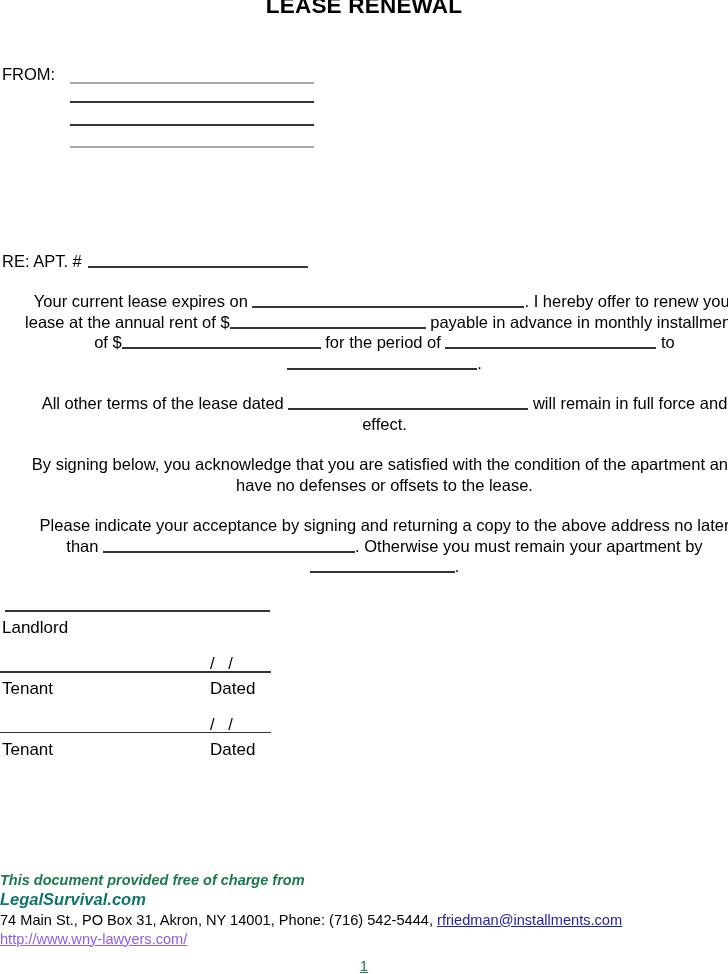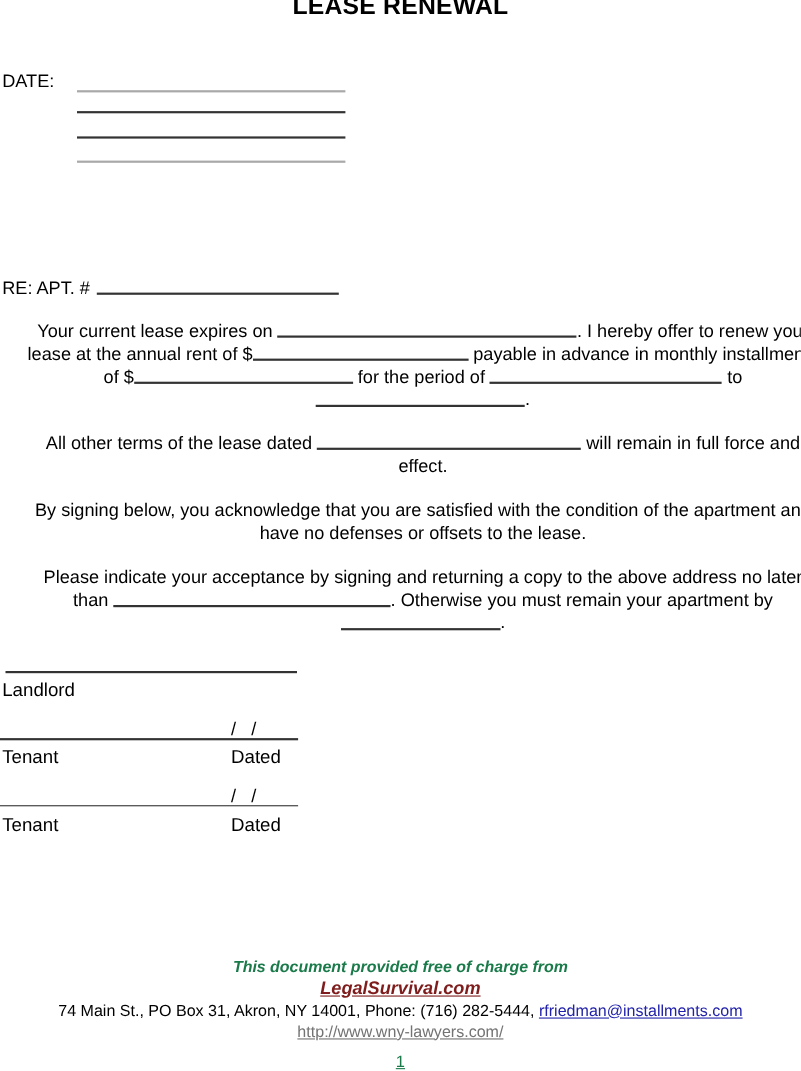--- a/index.html
+++ b/index.html
@@ -97,50 +97,48 @@
     font-size: 16.5px;
     line-height: 1;
     white-space: pre;
   }
 
   
   .footer {
     position: absolute;
     left: 0;
     width: 728px;
-    text-align: center;
   }
   .footer-tagline {
     font-size: 14.5px;
     font-weight: bold;
     font-style: italic;
     color: #1a7a4a;
     line-height: 1.25;
   }
   .footer-brand {
     font-size: 16.5px;
     font-weight: bold;
     font-style: italic;
-    color: #7f1d1d;
-    text-decoration: underline;
+    color: #0f766e;
     line-height: 1.3;
   }
   .footer-address {
     font-size: 14.6px;
     color: #000000;
     line-height: 1.3;
     white-space: nowrap;
   }
   .footer-link {
     color: #2222aa;
     text-decoration: underline;
   }
   .footer-url {
     font-size: 14.6px;
-    color: #737373;
+    color: #8b5cf6;
     text-decoration: underline;
     line-height: 1.3;
     margin-top: 37px;
   }
   .page-number {
     position: absolute;
     left: 0;
     width: 728px;
     text-align: center;
     font-size: 15px;
@@ -149,21 +147,21 @@
   }
 </style>
 </head>
 <body>
 
 <div class="page">
 
   <div class="doc-title">LEASE RENEWAL</div>
 
   <div class="field-row" style="top:66px;">
-    <span class="field-label">DATE:</span>
+    <span class="field-label">FROM:</span>
   </div>
   <div class="from-line gray" style="top:82px;"></div>
   <div class="from-line" style="top:101px;"></div>
   <div class="from-line" style="top:124px;"></div>
   <div class="from-line gray" style="top:146px;"></div>
 
 
 
   <div class="field-row" style="top:252px;">
     <span class="field-label">RE: APT. #</span><span class="rule dark" style="width:220px;margin-left:6px;"></span>
@@ -196,21 +194,21 @@
   <div class="sig-slashes" style="top:716px;left:210px;">/   /</div>
   <div class="sig-rule" style="top:732px;left:0px;width:271px;border-top-width:1.6px;"></div>
   <div class="sig-label" style="top:741px;left:2px;">Tenant</div>
   <div class="sig-label" style="top:741px;left:210px;">Dated</div>
 
   <div class="footer" style="top:871px;">
     <div class="footer-tagline">This document provided free of charge from</div>
     <div>
       <span class="footer-brand">LegalSurvival.com</span>
     </div>
-    <div class="footer-address"><span>74 Main St., PO Box 31, Akron, NY 14001, Phone: (716) 282-5444, </span><span class="footer-link">rfriedman@installments.com</span></div>
+    <div class="footer-address"><span>74 Main St., PO Box 31, Akron, NY 14001, Phone: (716) 542-5444, </span><span class="footer-link">rfriedman@installments.com</span></div>
     <div>
       <span class="footer-url">http://www.wny-lawyers.com/</span>
     </div>
   </div>
 
   <div class="page-number" style="top:957px;">1</div>
 
 </div>
 
 </body></html>

